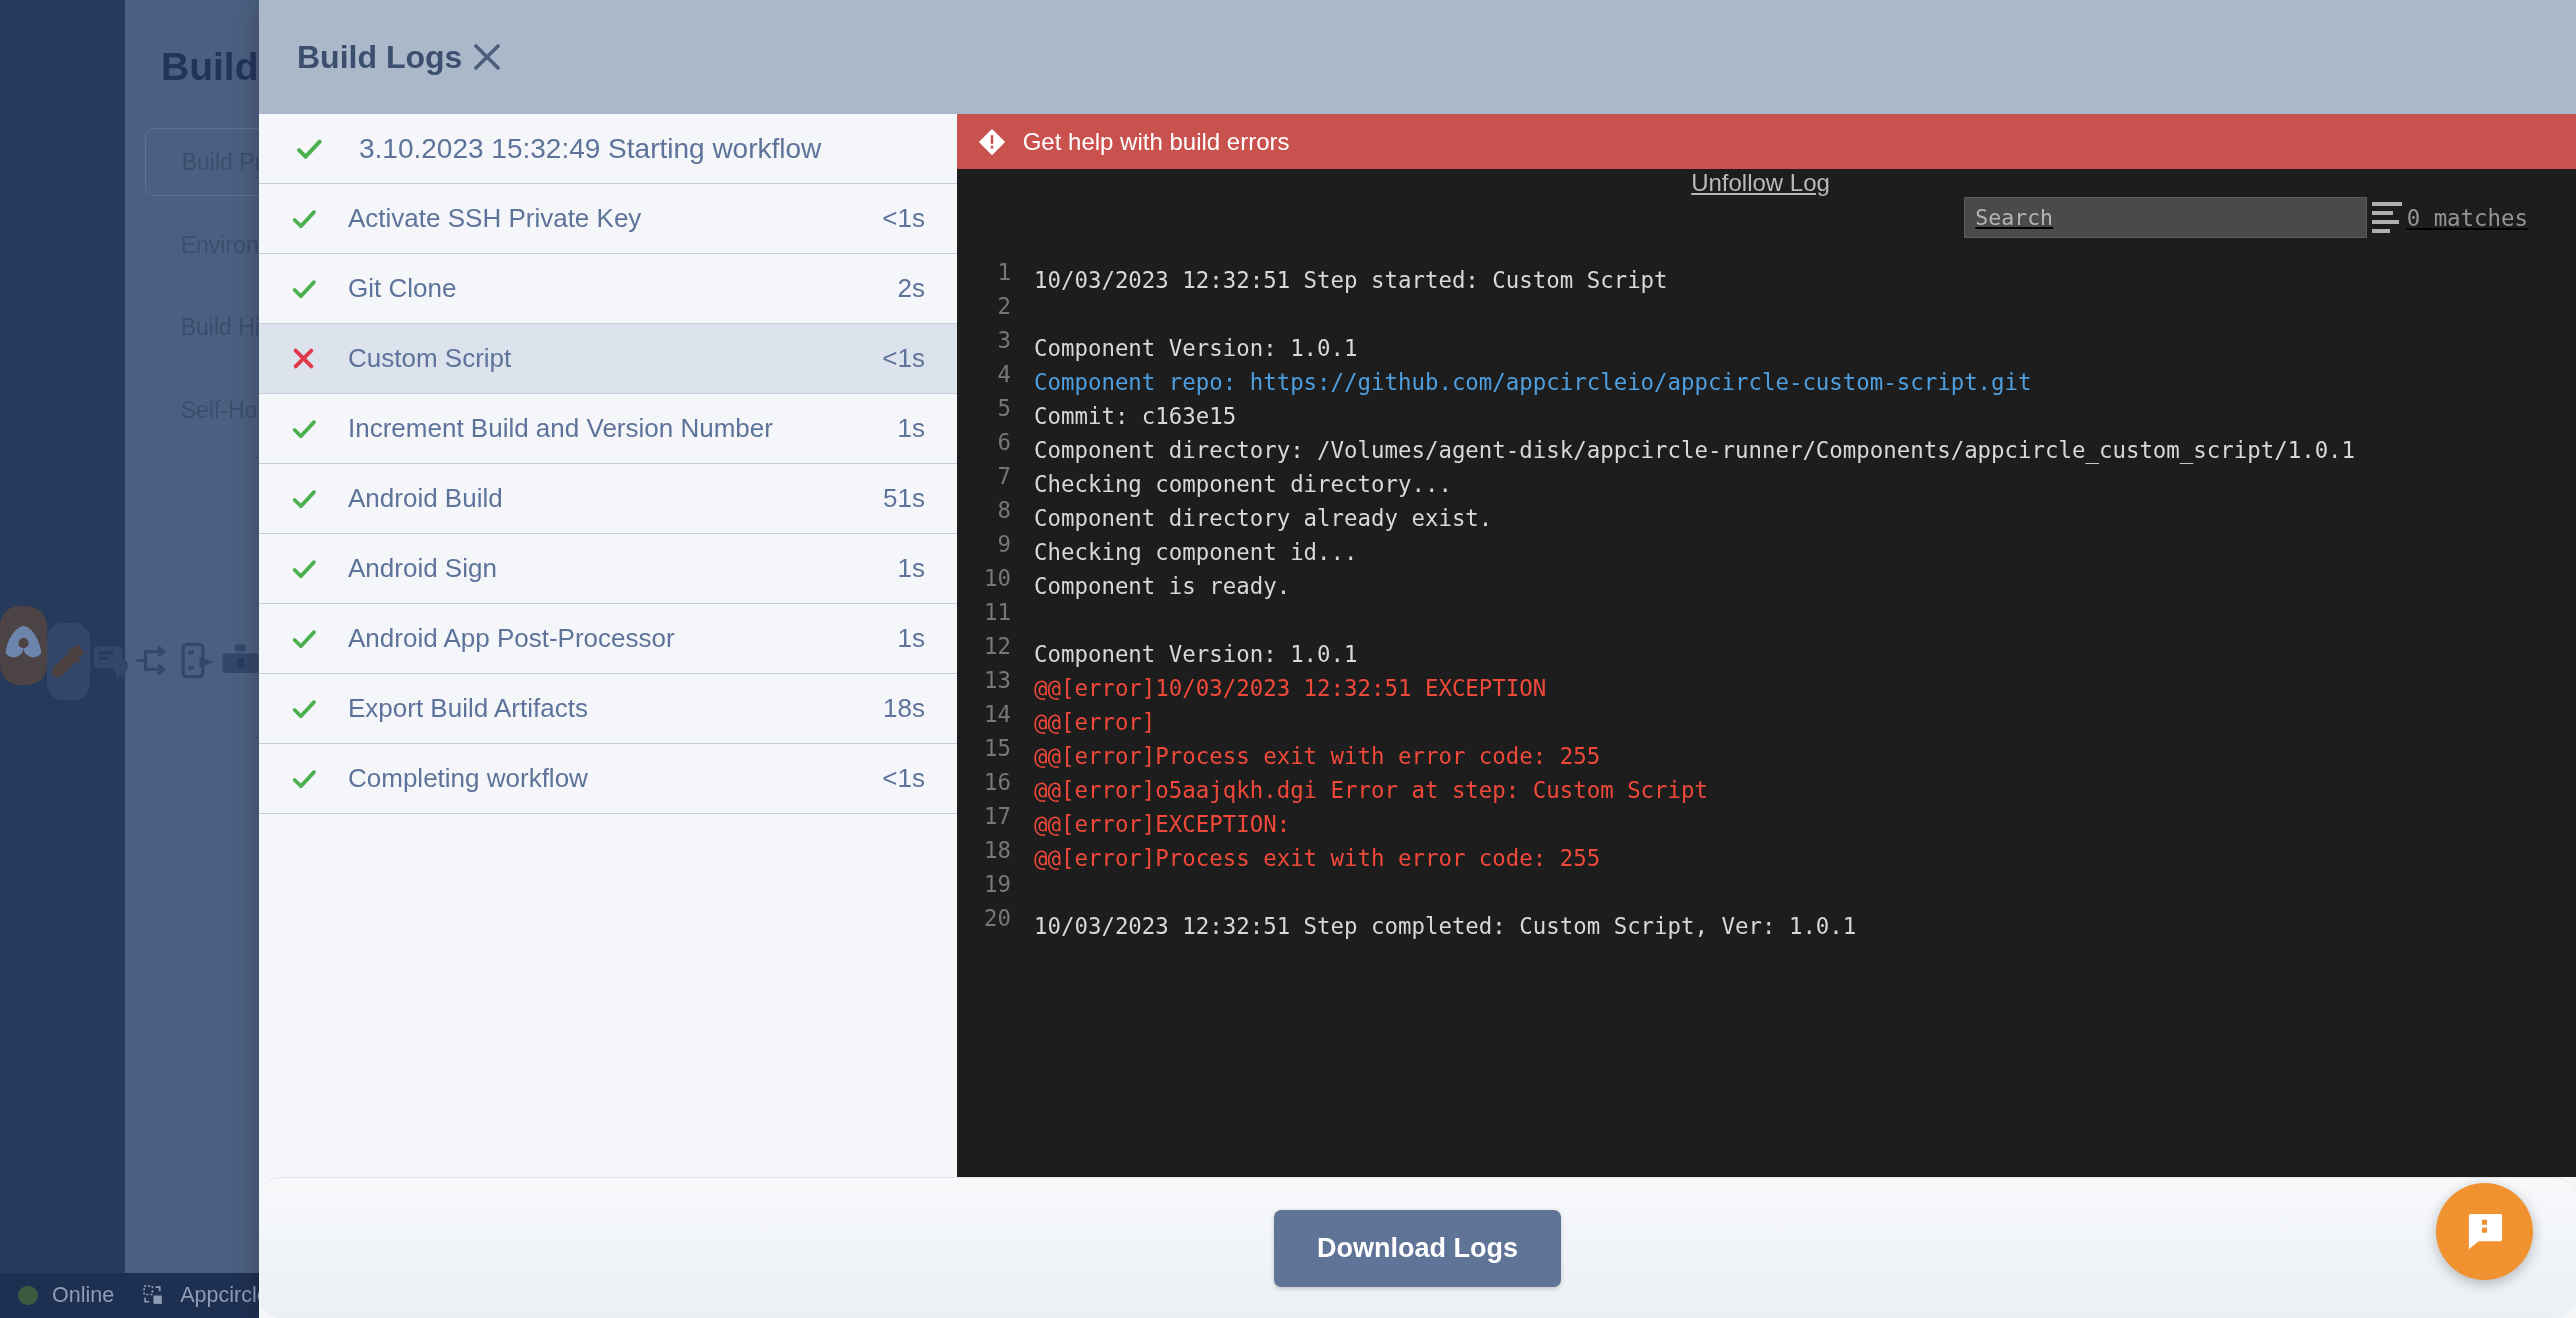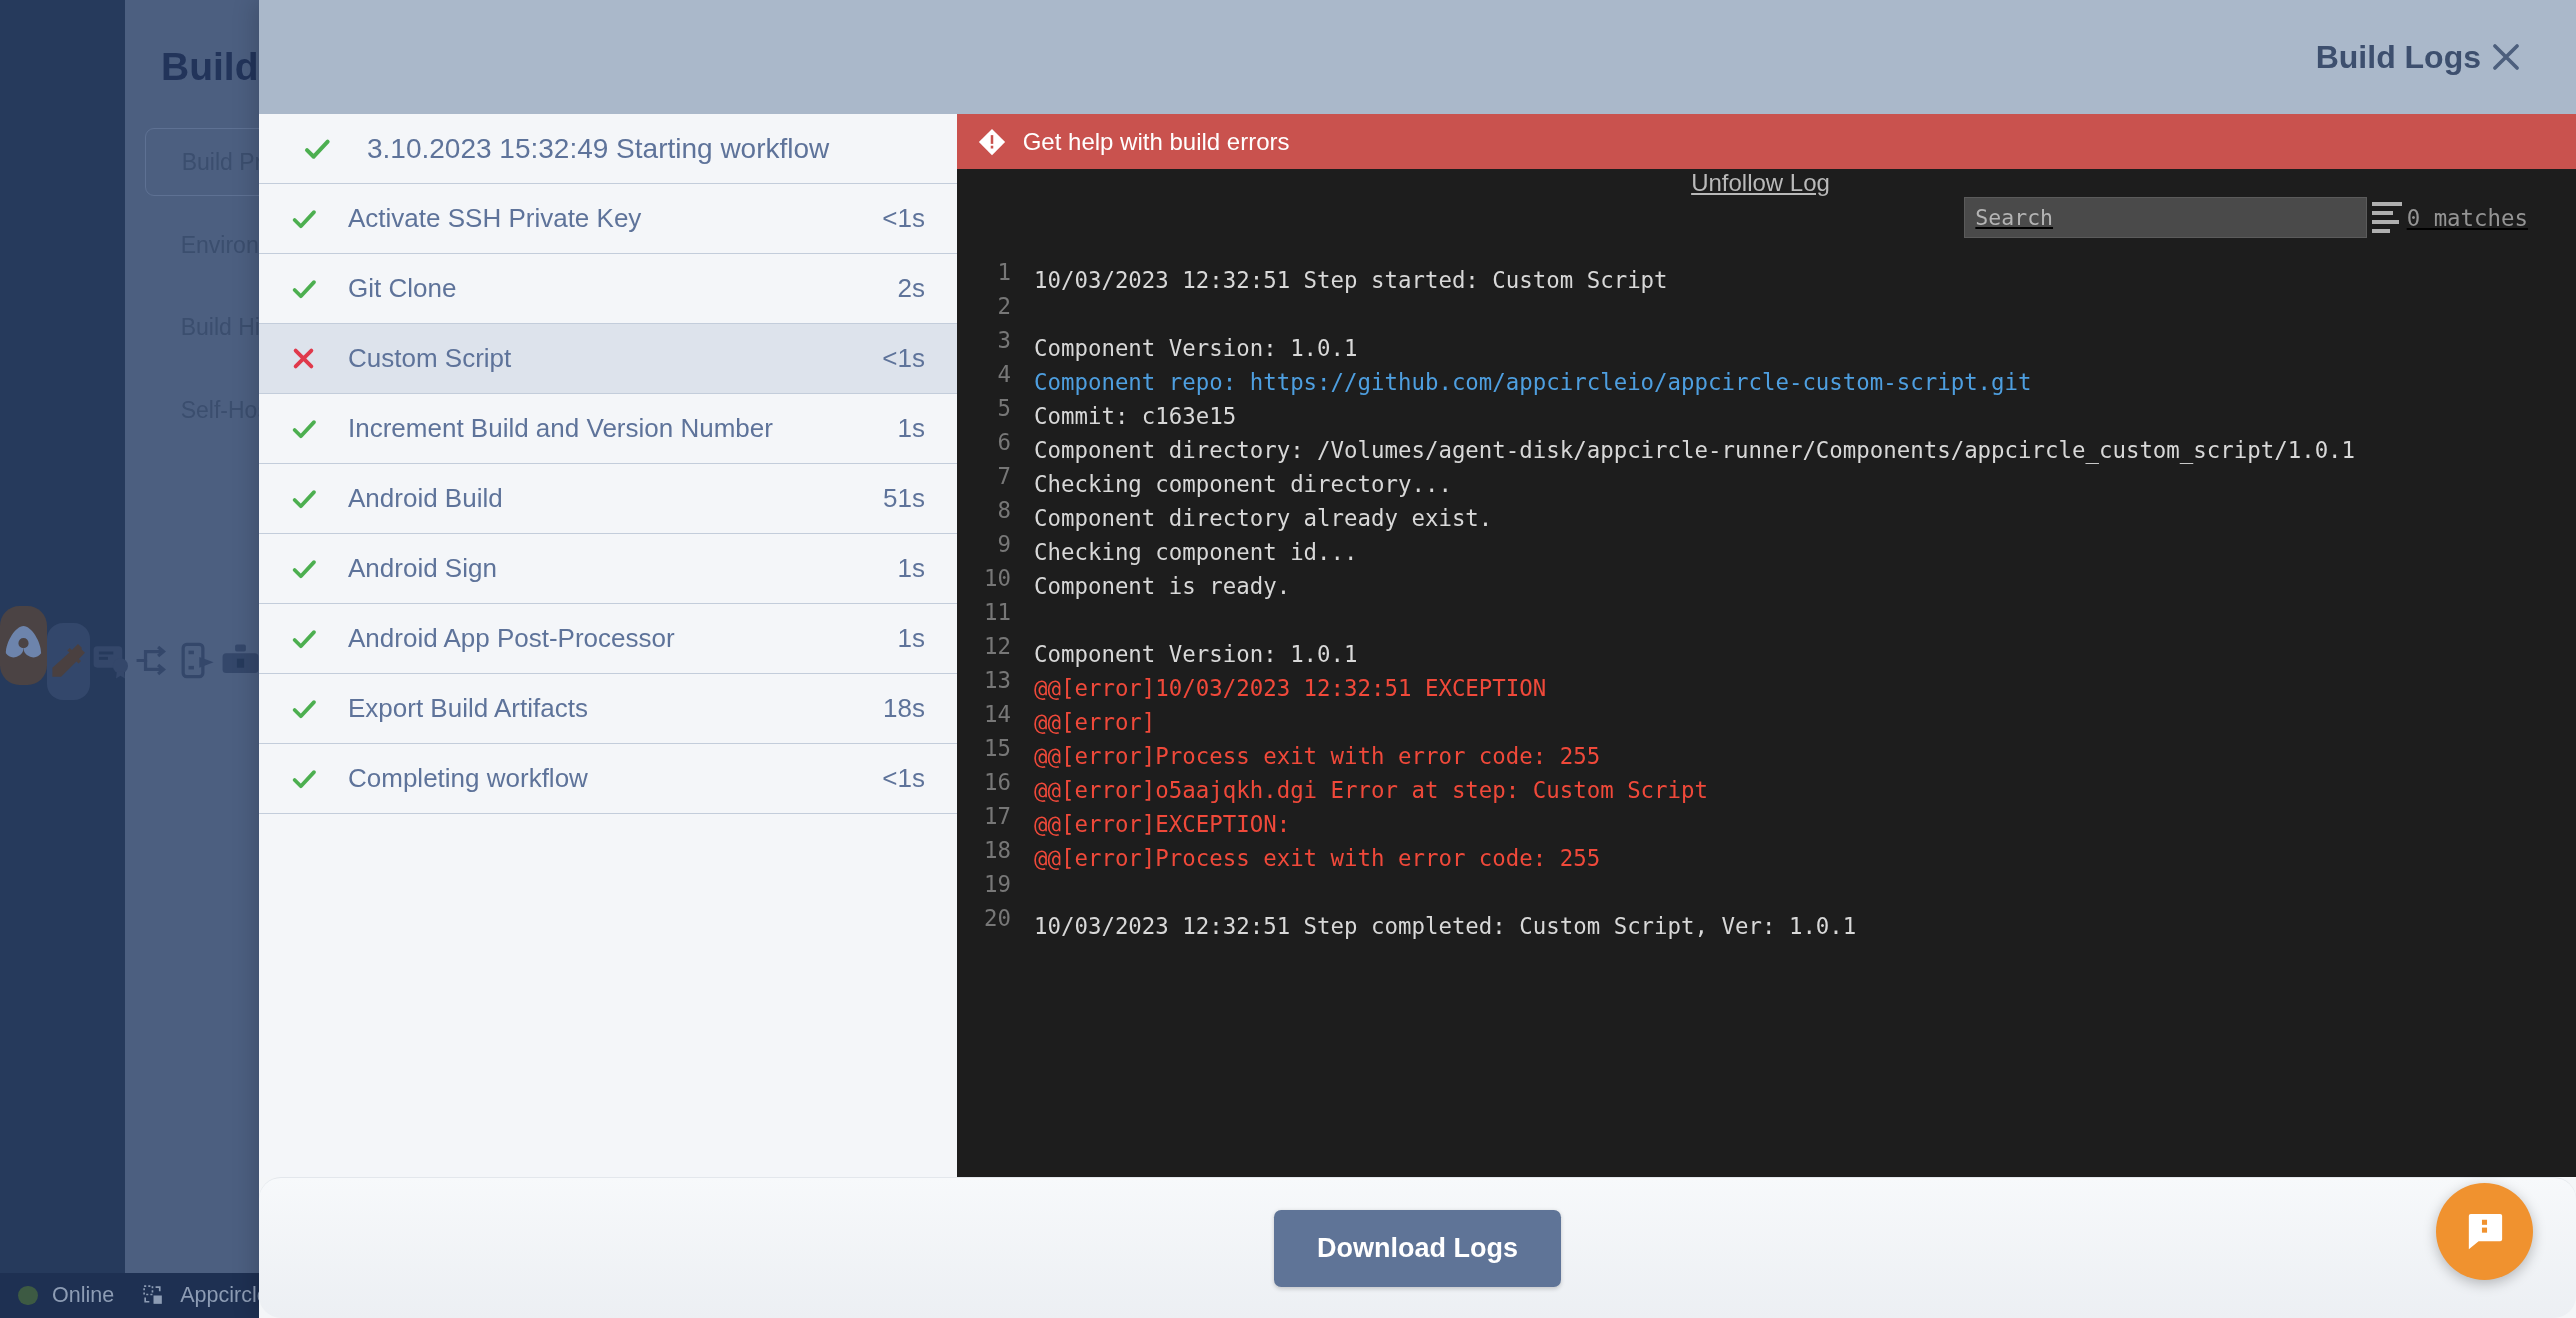--- a/index.html
+++ b/index.html
@@ -77,21 +77,21 @@
   #modal {
     position: absolute; left: 259px; top: 0;
     width: 2317px; height: 1318px;
     background: #f4f6f8;
     display: flex; flex-direction: column;
     box-shadow: -3.6px 0 23px rgba(0,0,0,.18);
     z-index: 5;
   }
   .modal-head {
     height: 114px; background: #aab8ca;
-    display: flex; align-items: center; justify-content: flex-end;
+    display: flex; align-items: center; justify-content: flex-start;
     padding: 0 45px 0 38px;
     flex-shrink: 0;
   }
   .modal-title { font-size: 32px; font-weight: bold; color: #3d4f6e; }
   .close-btn {
     width: 50px; height: 50px;
     display: flex; align-items: center; justify-content: center;
     color: #4d5f7d; cursor: pointer;
   }
 
@@ -101,21 +101,21 @@
   .steps {
     width: 698px; background: #f4f6f9;
     flex-shrink: 0; overflow: hidden;
   }
   .step-row {
     display: flex; align-items: center;
     height: 70px;
     border-bottom: 0.9px solid #c3cddb;
     padding-right: 32px;
   }
-  .step-row.head { padding-left: 8px; align-items: center; }
+  .step-row.head { padding-left: 0; align-items: center; }
   .step-row.selected { background: #dde3ec; }
   .step-ico {
     width: 89px; flex-shrink: 0;
     display: flex; align-items: center; justify-content: center;
     font-size: 34px; font-weight: bold;
   }
   .step-row.head .step-ico { width: 100px; }
   .ok  { color: #4caf50; }
   .bad { color: #e0394b; }
   .step-label { flex: 1; font-size: 26px; color: #5e739a; white-space: nowrap; }

